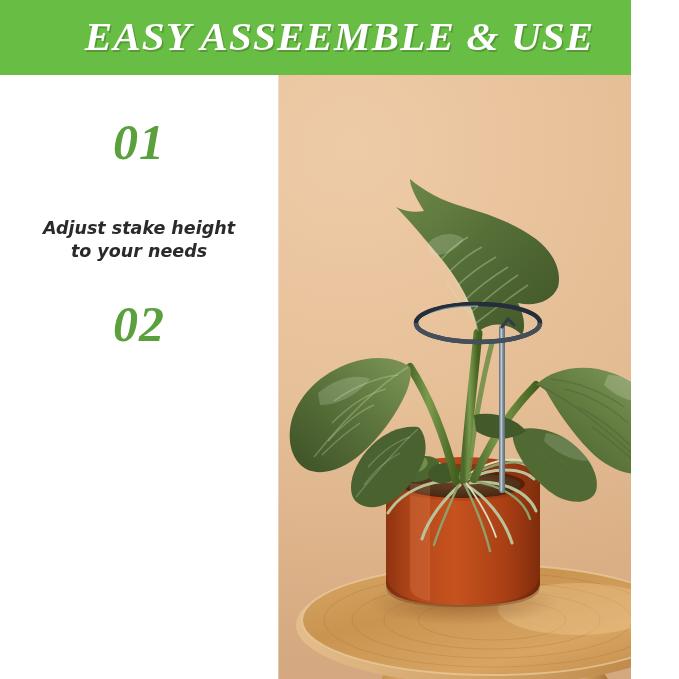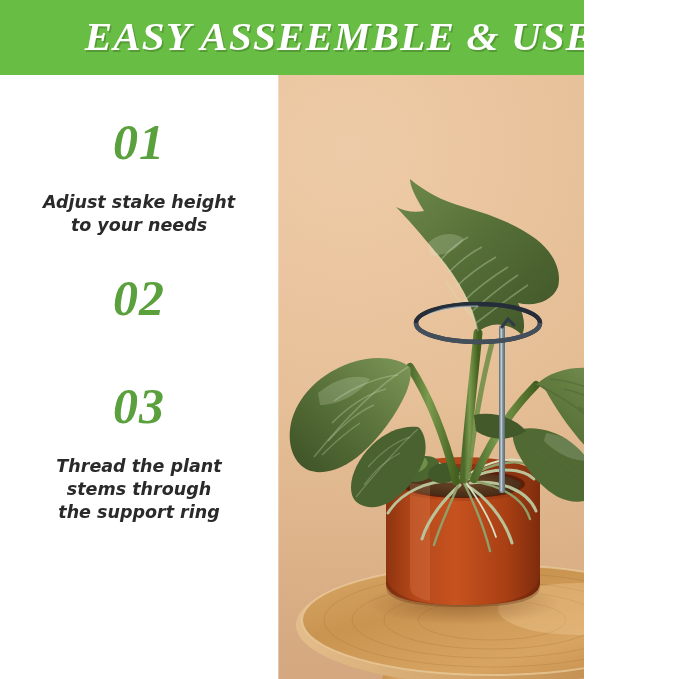--- a/index.html
+++ b/index.html
@@ -8,21 +8,21 @@
     background: #ffffff;
   }
   body {
     width: 679px;
     height: 679px;
     overflow: hidden;
     font-family: "Liberation Sans", sans-serif;
   }
   #infographic {
     position: relative;
-    width: 584px;
+    width: 631px;
     height: 679px;
     background: #ffffff;
     overflow: hidden;
   }
 
   
   #header-banner {
     position: absolute;
     left: 0; top: 0;
     width: 679px;
@@ -57,20 +57,21 @@
     flex-direction: column;
     align-items: center;
     box-sizing: border-box;
     padding-top: 42px;
   }
   .step-block {
     width: 100%;
     display: flex;
     flex-direction: column;
     align-items: center;
+    gap: 26px;
   }
   .step-number {
     font-family: "Liberation Serif", "DejaVu Serif", serif;
     font-style: italic;
     font-weight: bold;
     font-size: 50px;
     line-height: 1;
     color: #5aa03c;
     letter-spacing: 1px;
     margin-bottom: 24px;
@@ -143,26 +144,20 @@
     <div class="step-block" id="step-1">
       <div class="step-number">01</div>
       <div class="step-text">Adjust stake height
 to your needs</div>
     </div>
 
     <div class="step-block" id="step-2">
       <div class="step-number">02</div>
     </div>
 
-    <div class="step-block" id="step-3">
-      <div class="step-number">03</div>
-      <div class="step-text">Thread the plant
-stems through
-the support ring</div>
-    </div>
 
   </div>
 
   <div id="photo-panel">
     <div id="photo-backdrop"></div>
     <div id="backdrop-shadow"></div>
 
     <svg id="plant-scene" viewBox="0 0 401 604" preserveAspectRatio="xMidYMid slice">
       <defs>
         <linearGradient id="gLeafA" x1="0" y1="0" x2="1" y2="1">

